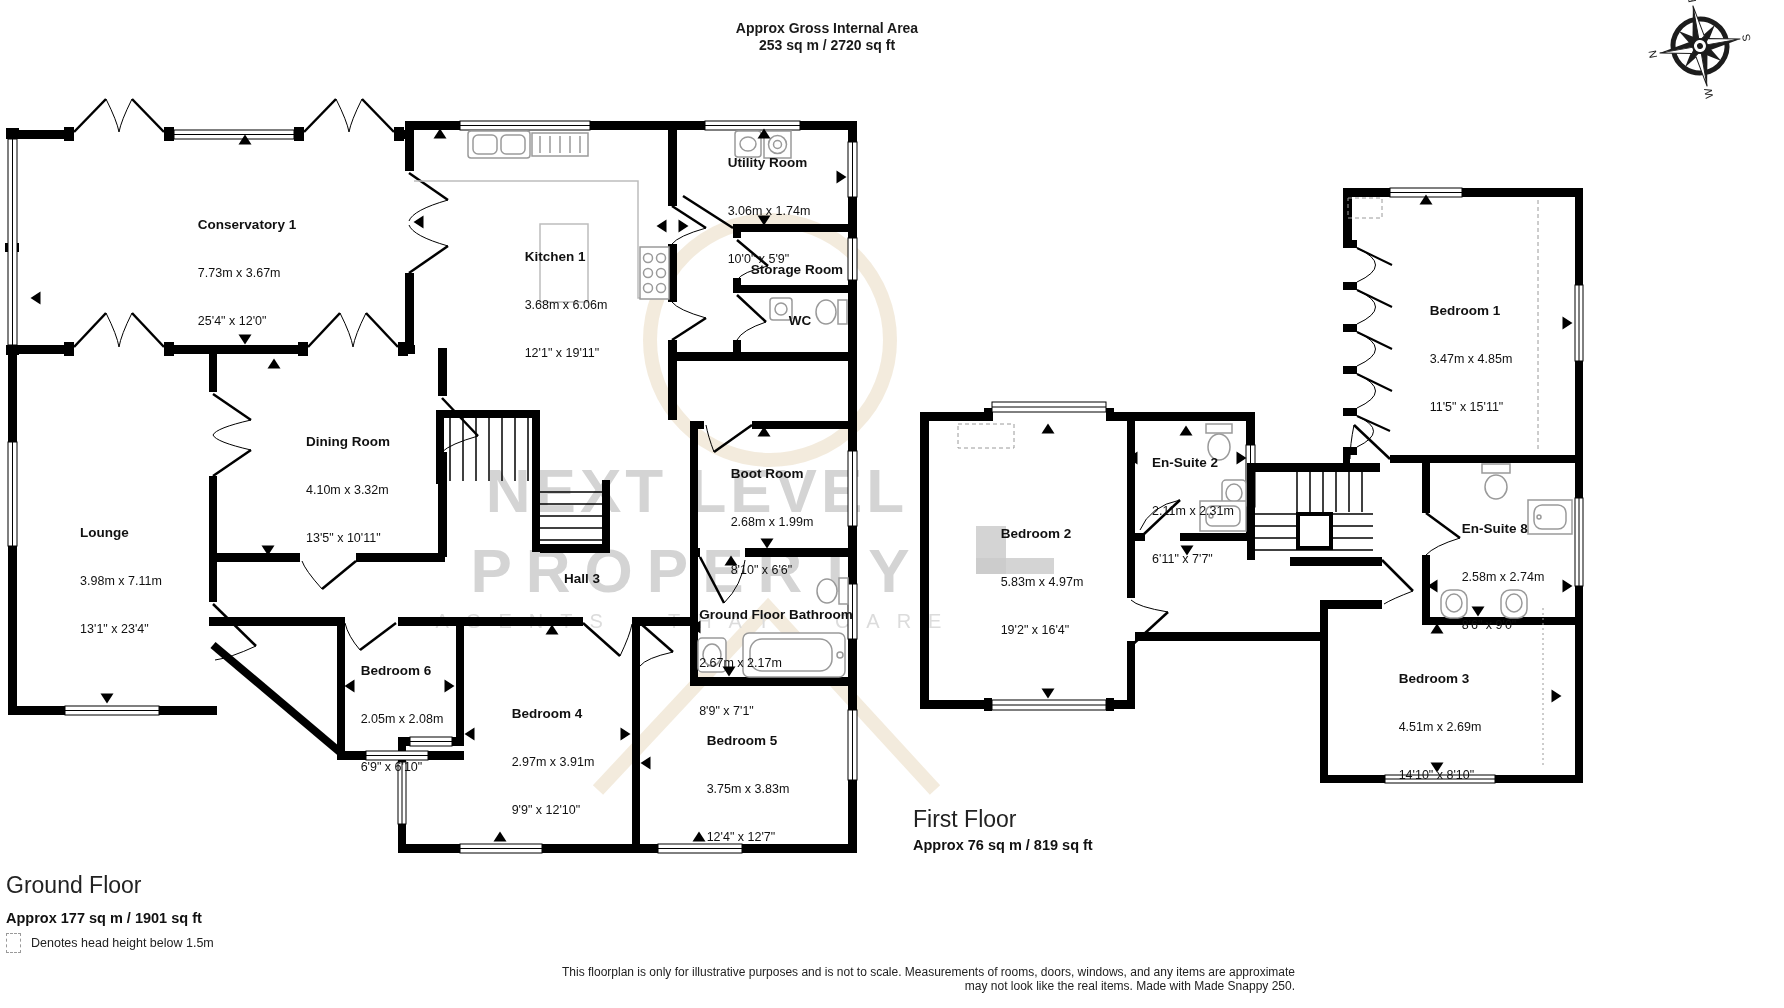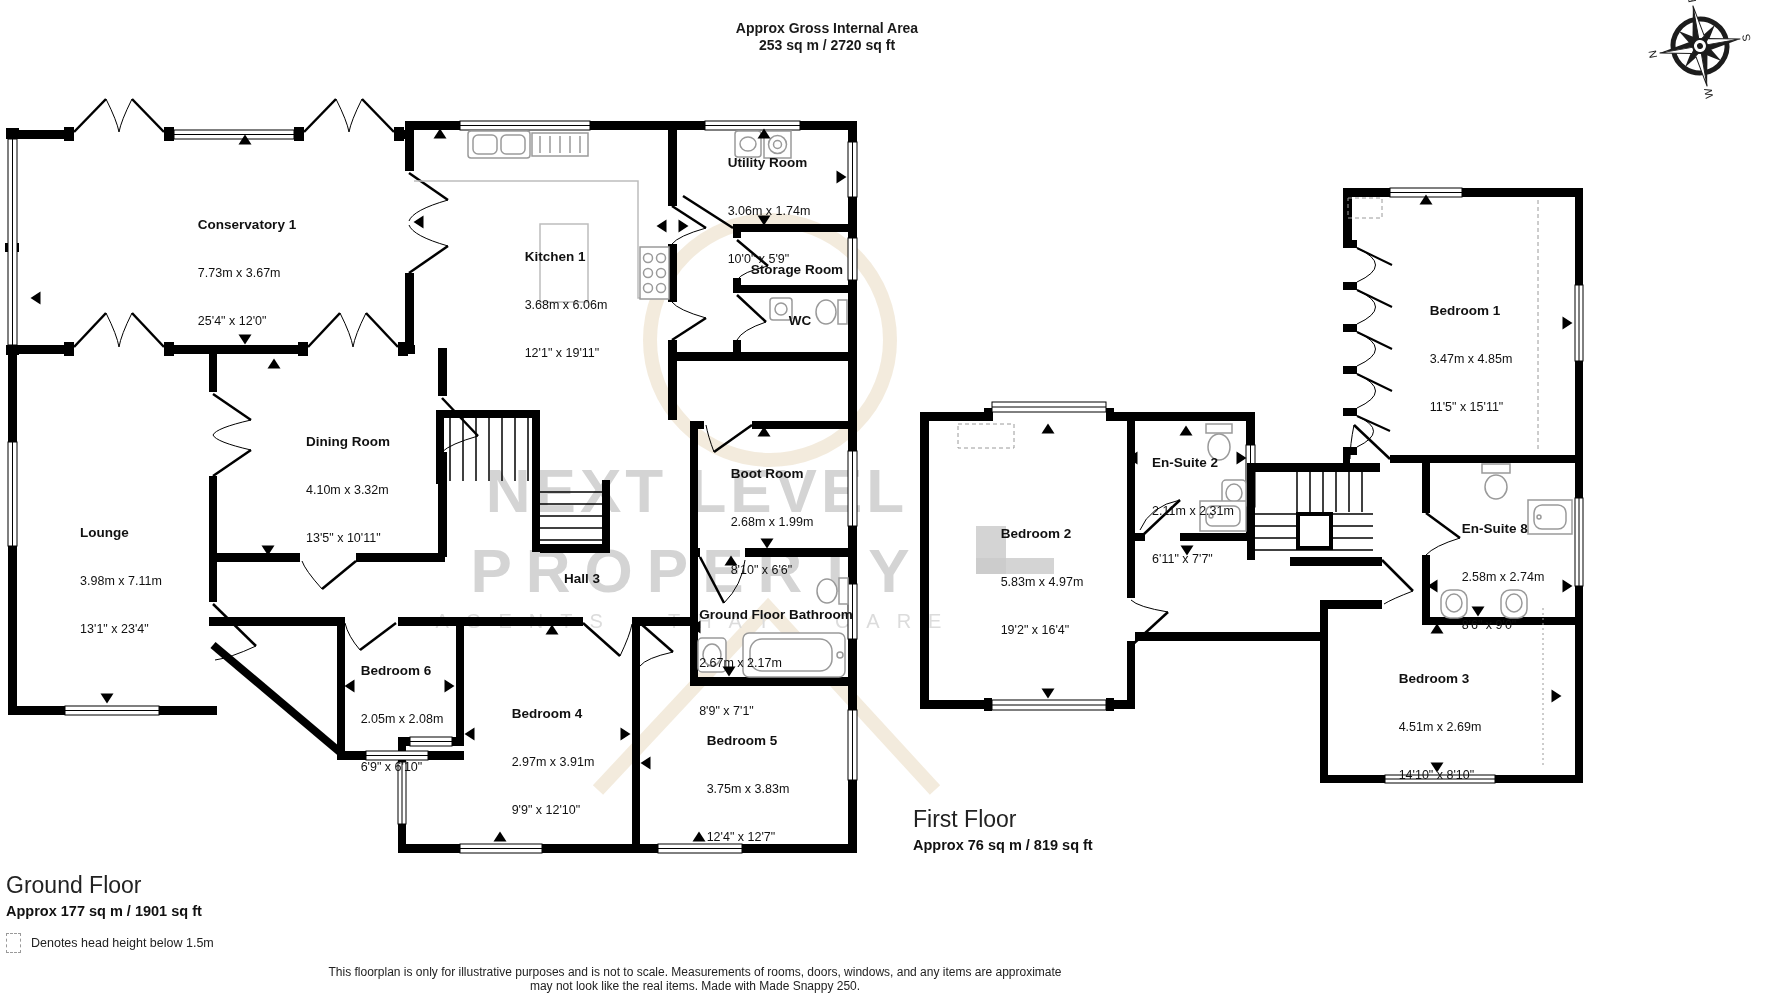--- a/index.html
+++ b/index.html
@@ -11,21 +11,21 @@
               line-height:15.5px;white-space:nowrap;color:#111;}
   .rn{font-weight:bold;font-size:13.5px;}
   .rd{font-size:12.5px;margin-top:33px;}
   .hdr{position:absolute;left:791px;top:20px;transform:translateX(-50%);
        text-align:center;font-weight:bold;font-size:14px;line-height:17px;margin-left:36px;}
   .floor-title{font-size:23px;color:#222;}
   .floor-area{font-weight:bold;font-size:14.5px;color:#111;}
   .legend{position:absolute;left:6px;top:933px;display:flex;align-items:center;}
   .legend-box{width:13px;height:18px;border:1px dashed #9a9a9a;margin-right:10px;}
   .legend-text{font-size:12.5px;color:#222;}
-  .footer{position:absolute;left:95px;top:966px;width:1200px;text-align:center;
+  .footer{position:absolute;left:95px;top:966px;width:1200px;text-align:right;
           font-size:12px;line-height:13.5px;color:#222;}
 </style>
 </head>
 <body>
 
 <div id="canvas">
 
 <svg id="plan-svg" width="1784" height="1008" viewBox="0 0 1784 1008">
   <defs>
     <polygon id="tri" points="-6.5,4.5 6.5,4.5 0,-5.5"></polygon>
@@ -658,21 +658,21 @@
   <div class="rd">4.51m x 2.69m</div>
   <div class="rd">14'10" x 8'10"</div>
 </div>
 
 <div class="abs" style="left:913px;top:806px">
   <div class="floor-title">First Floor</div>
   <div class="floor-area" style="margin-top:4px">Approx 76 sq m / 819 sq ft</div>
 </div>
 <div class="abs" style="left:6px;top:872px">
   <div class="floor-title">Ground Floor</div>
-  <div class="floor-area" style="margin-top:4px">Approx 177 sq m / 1901 sq ft</div>
+  <div class="floor-area" style="margin-top:11px">Approx 177 sq m / 1901 sq ft</div>
 </div>
 
 <div class="legend">
   <div class="legend-box"></div>
   <div class="legend-text">Denotes head height below 1.5m</div>
 </div>
 
 <div class="footer">
   <div>This floorplan is only for illustrative purposes and is not to scale. Measurements of rooms, doors, windows, and any items are approximate</div>
   <div>may not look like the real items. Made with Made Snappy 250.</div>

